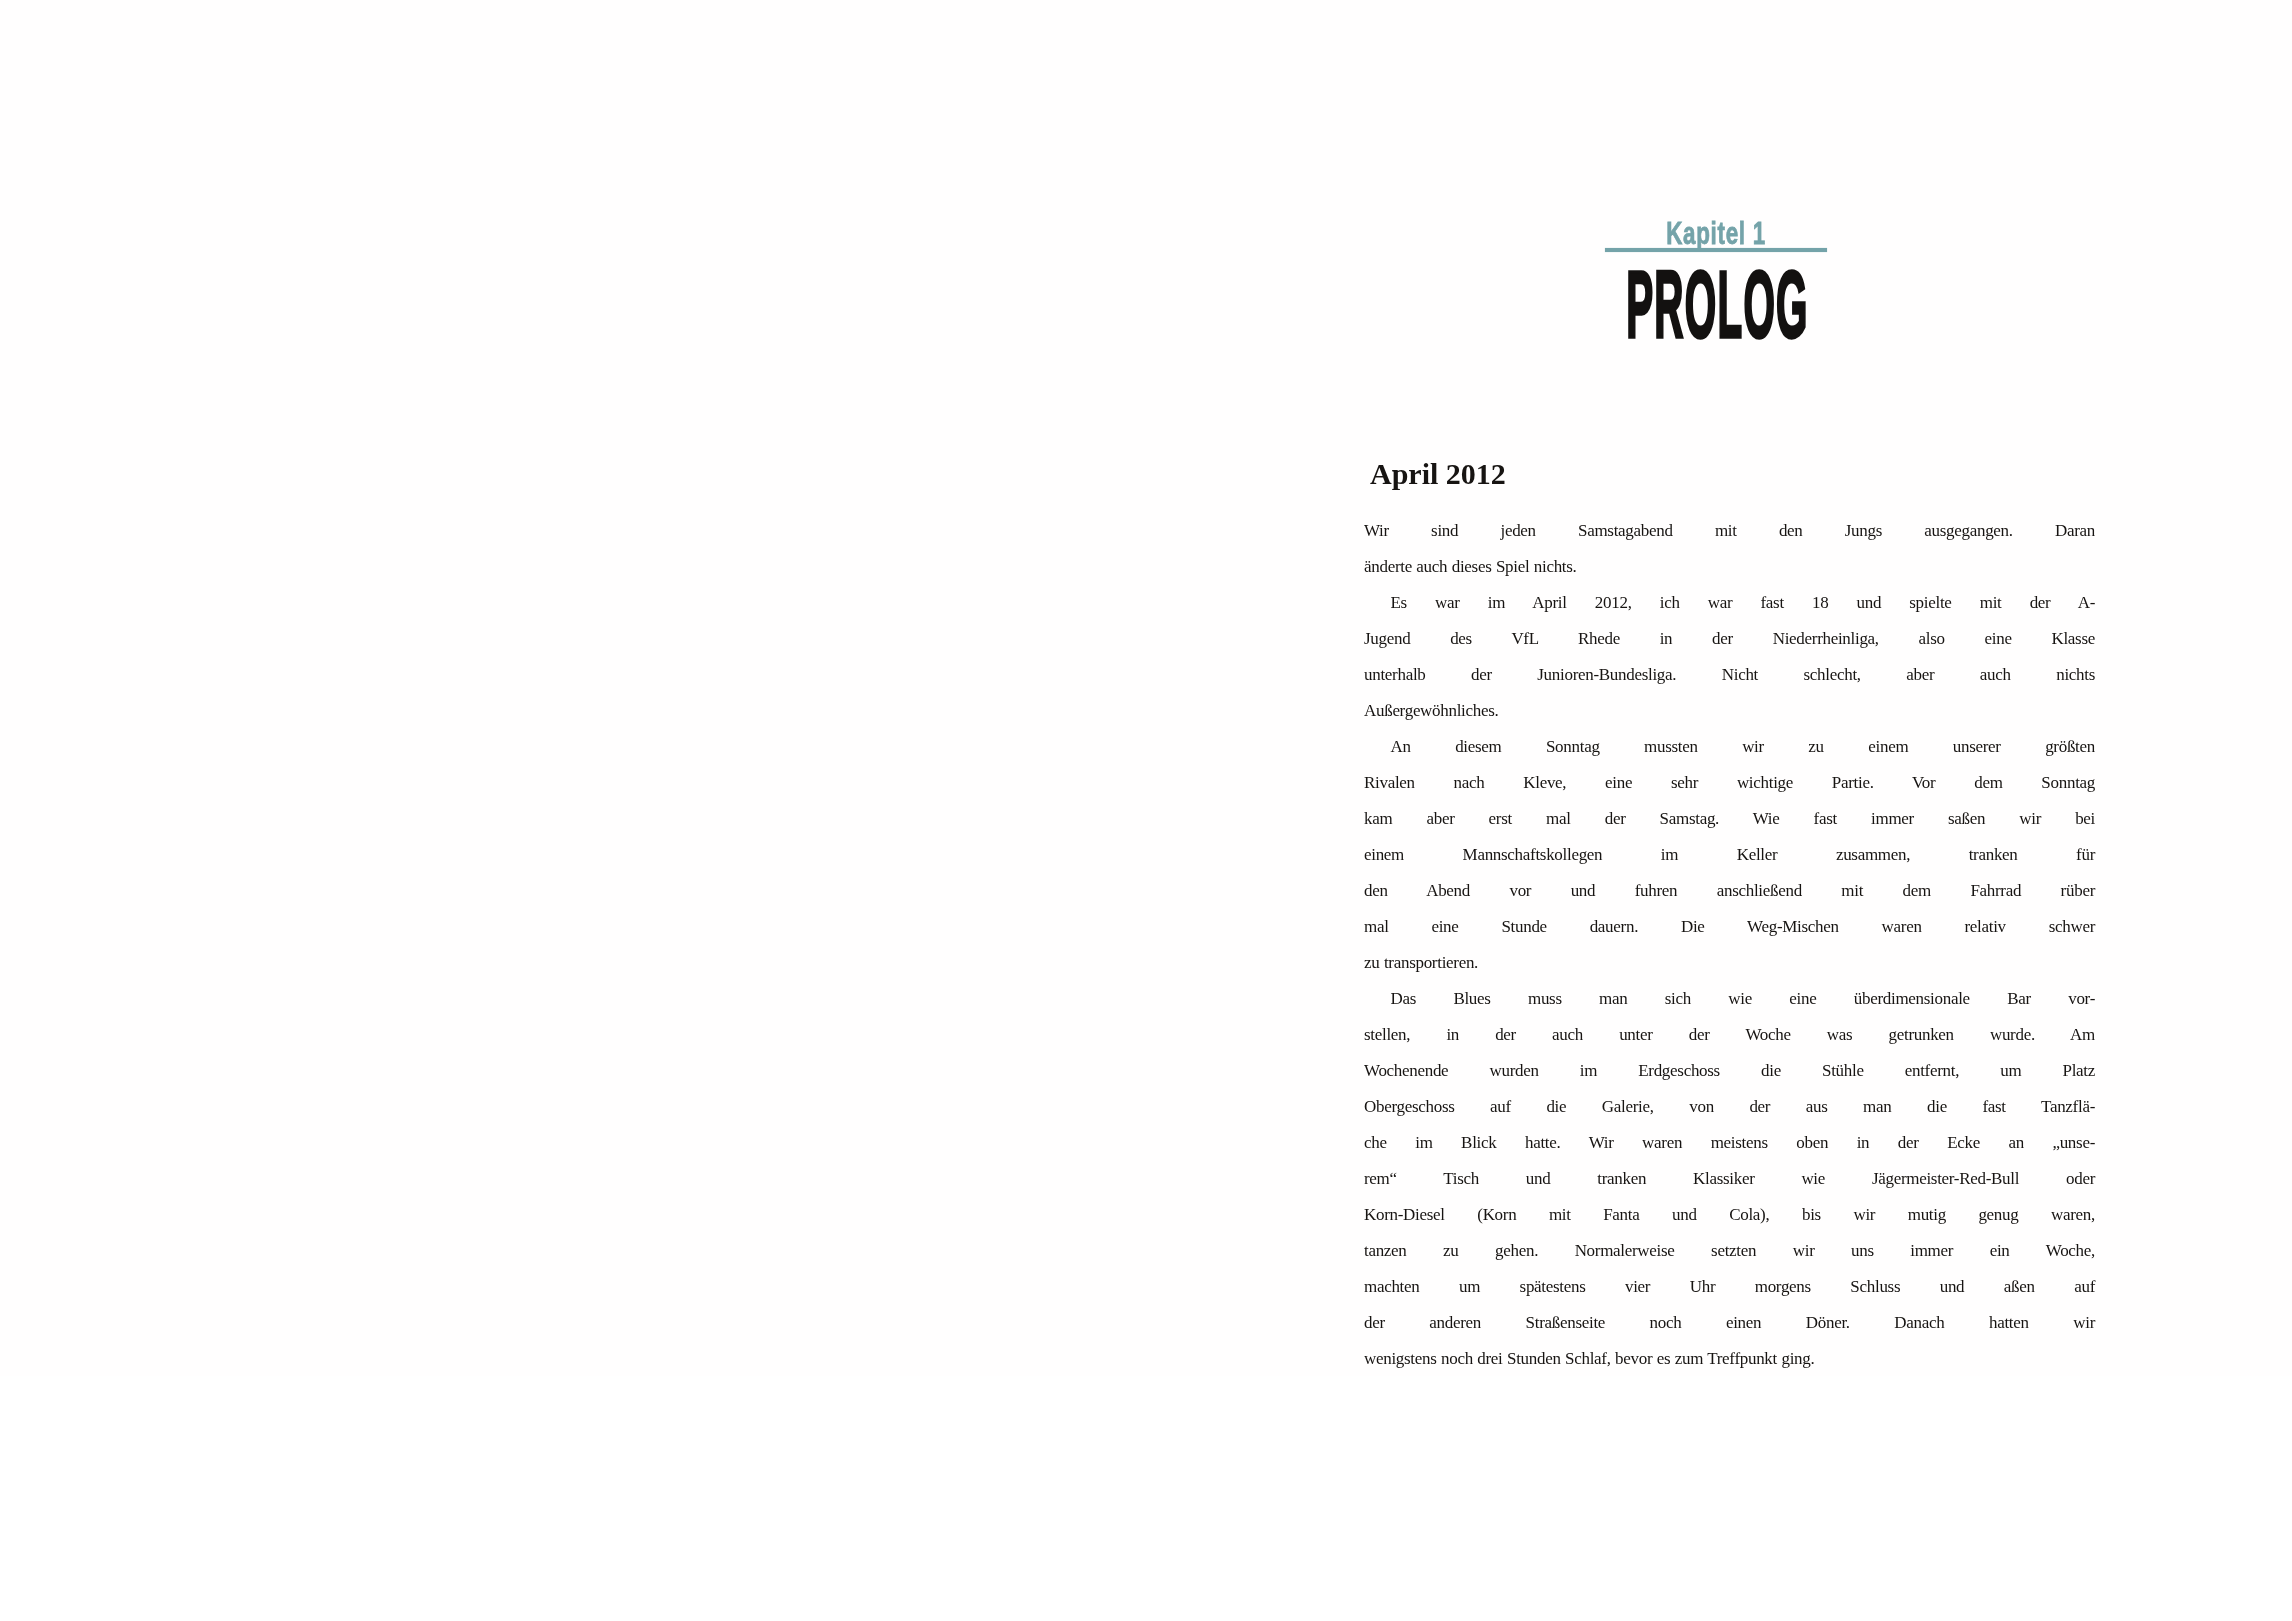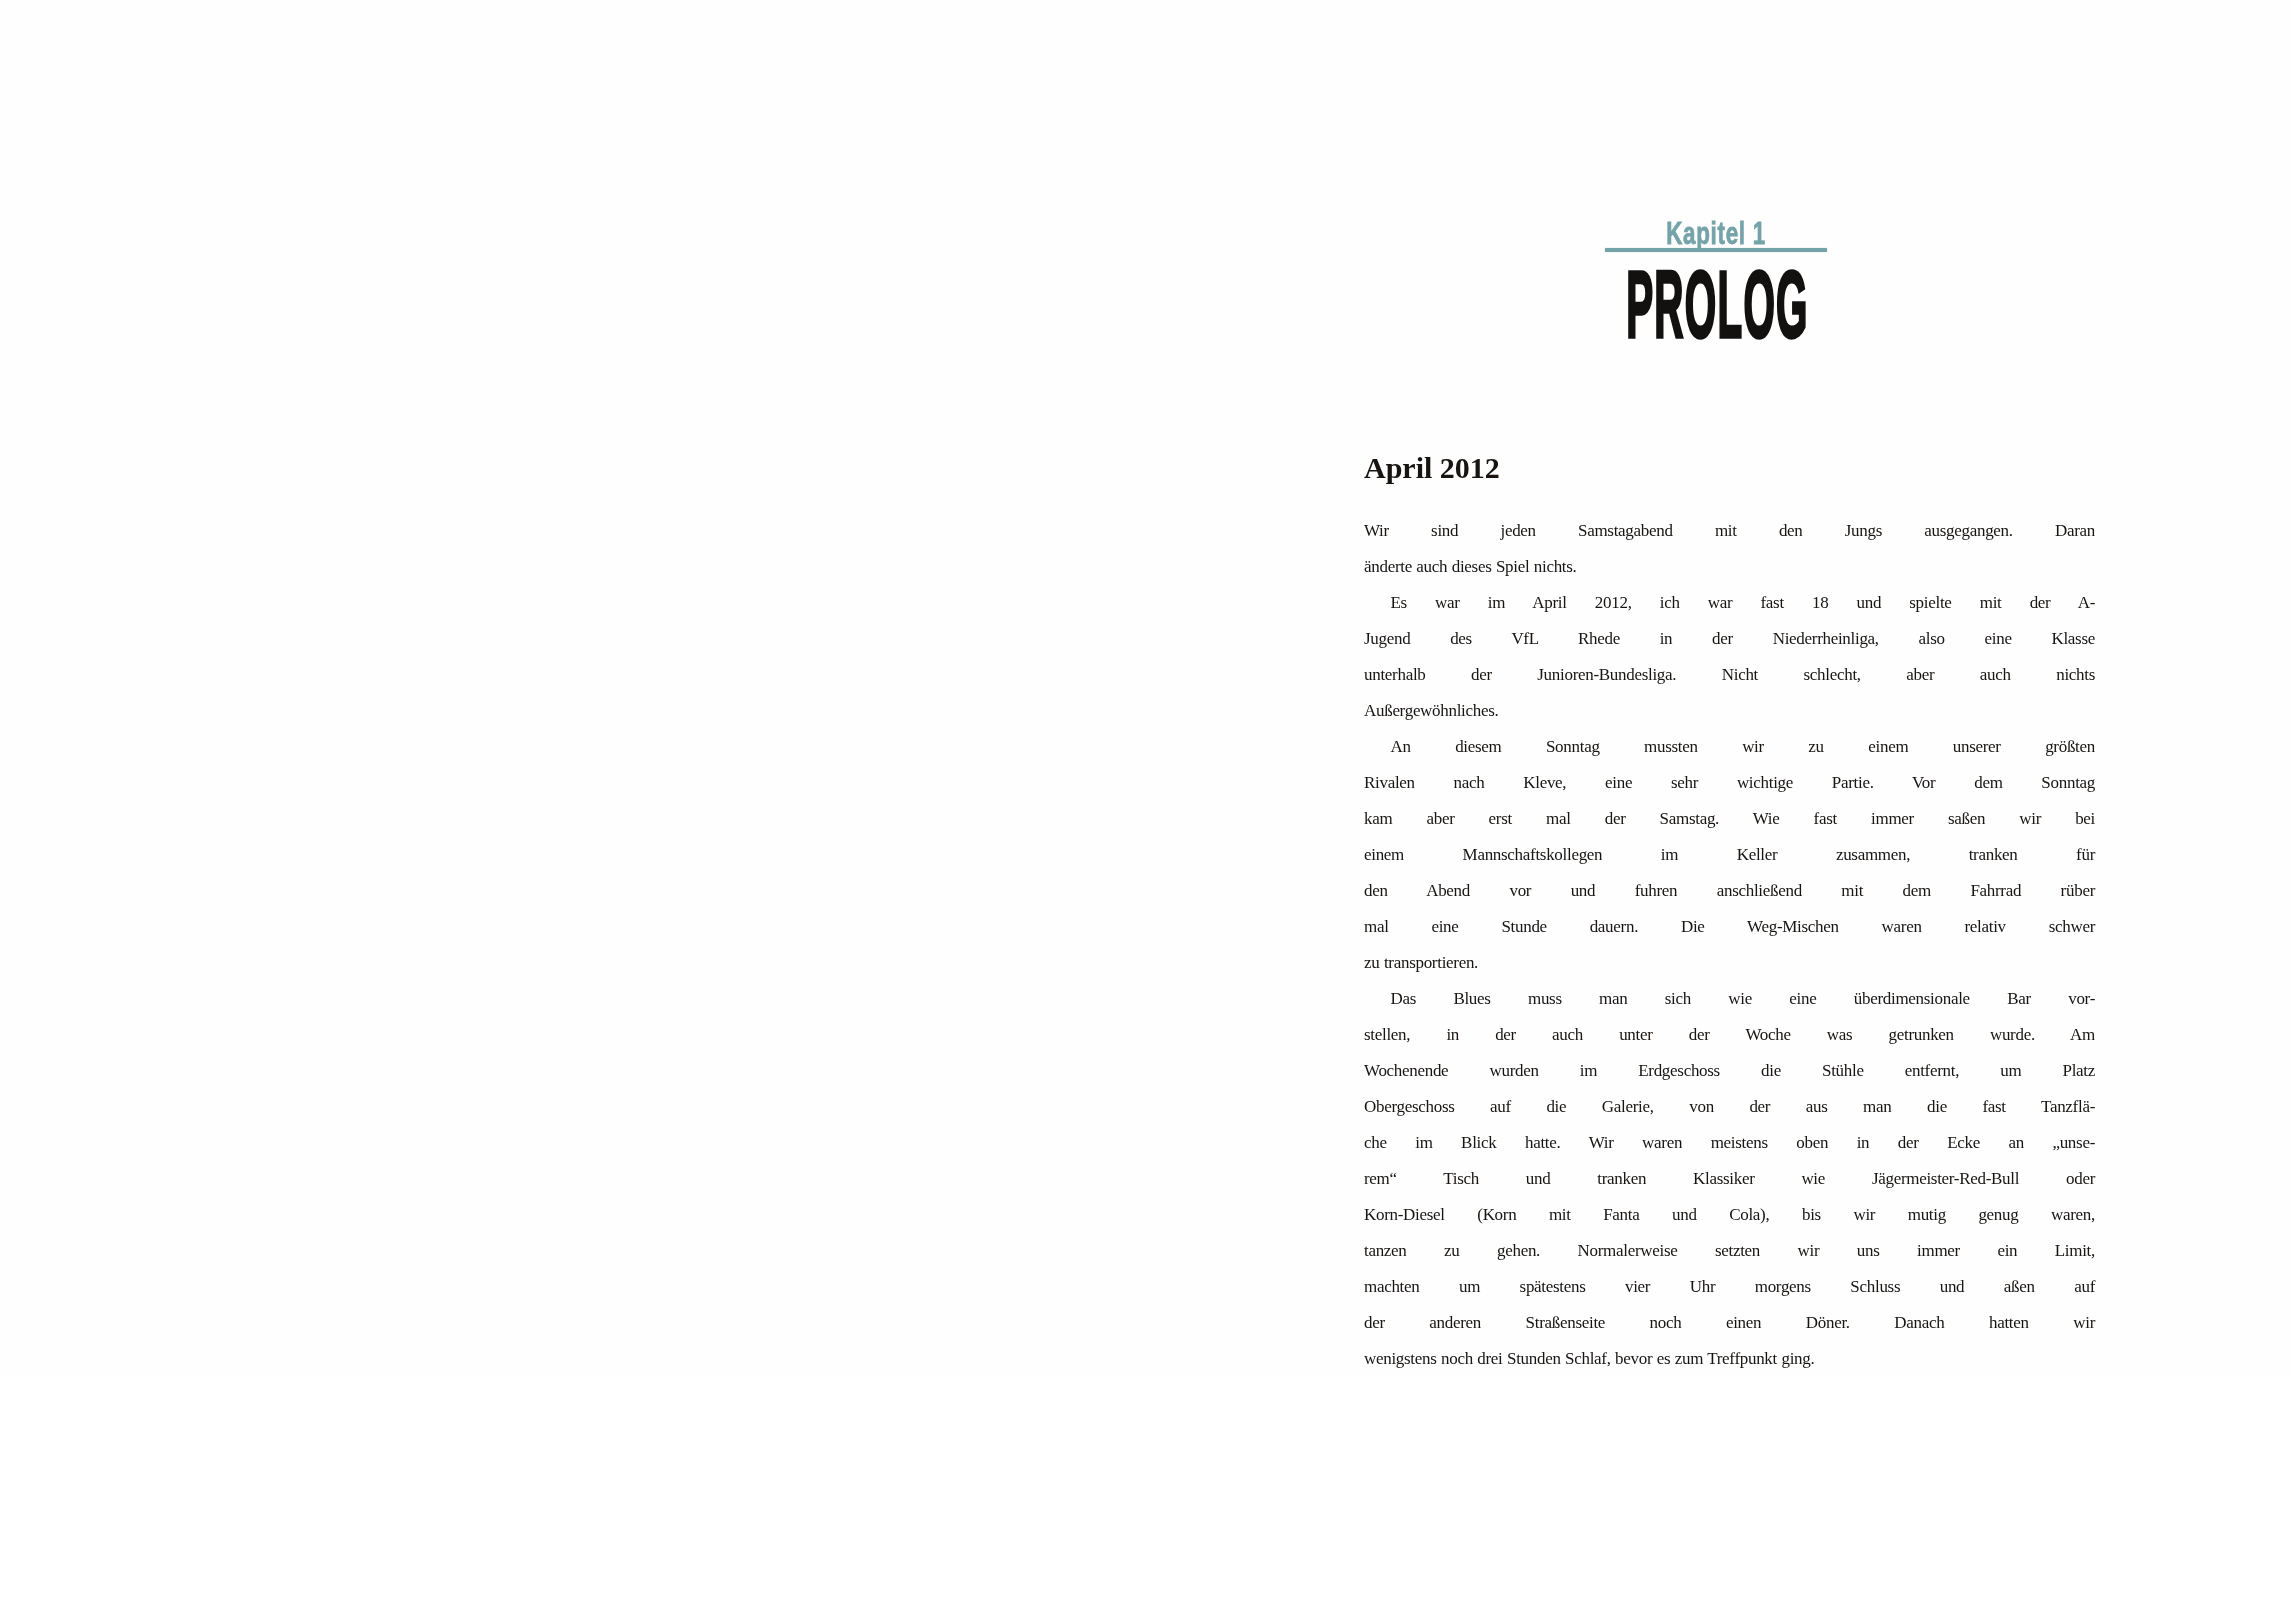--- a/index.html
+++ b/index.html
@@ -43,21 +43,21 @@
     letter-spacing: 2.9px;
     transform: scaleX(0.43);
     transform-origin: center;
     -webkit-text-stroke: 3.4px #131110;
   }
 
   
   .section-heading {
     position: absolute;
     left: 1364px; top: 453px; width: 731px;
-    margin: 0;
+    margin: 6px;
     font-family: "Liberation Serif", serif;
     font-weight: bold;
     font-size: 30px; line-height: 30px;
   }
 
   
   .body-text {
     position: absolute;
     left: 1364px; top: 513px; width: 731px;
   }
@@ -111,21 +111,21 @@
       <div class="line">den Abend vor und fuhren anschließend mit dem Fahrrad rüber</div>
       <div class="line">mal eine Stunde dauern. Die Weg-Mischen waren relativ schwer</div>
       <div class="line last">zu transportieren.</div>
       <div class="line indent">Das Blues muss man sich wie eine überdimensionale Bar vor-</div>
       <div class="line">stellen, in der auch unter der Woche was getrunken wurde. Am</div>
       <div class="line">Wochenende wurden im Erdgeschoss die Stühle entfernt, um Platz</div>
       <div class="line">Obergeschoss auf die Galerie, von der aus man die fast Tanzflä-</div>
       <div class="line">che im Blick hatte. Wir waren meistens oben in der Ecke an „unse-</div>
       <div class="line">rem“ Tisch und tranken Klassiker wie Jägermeister-Red-Bull oder</div>
       <div class="line">Korn-Diesel (Korn mit Fanta und Cola), bis wir mutig genug waren,</div>
-      <div class="line">tanzen zu gehen. Normalerweise setzten wir uns immer ein Limit,</div>
+      <div class="line">tanzen zu gehen. Normalerweise setzten wir uns immer ein Woche,</div>
       <div class="line">machten um spätestens vier Uhr morgens Schluss und aßen auf</div>
       <div class="line">der anderen Straßenseite noch einen Döner. Danach hatten wir</div>
       <div class="line last">wenigstens noch drei Stunden Schlaf, bevor es zum Treffpunkt ging.</div>
     </div>
 
   <div class="page-number">7</div>
 
 </div>
 
 

